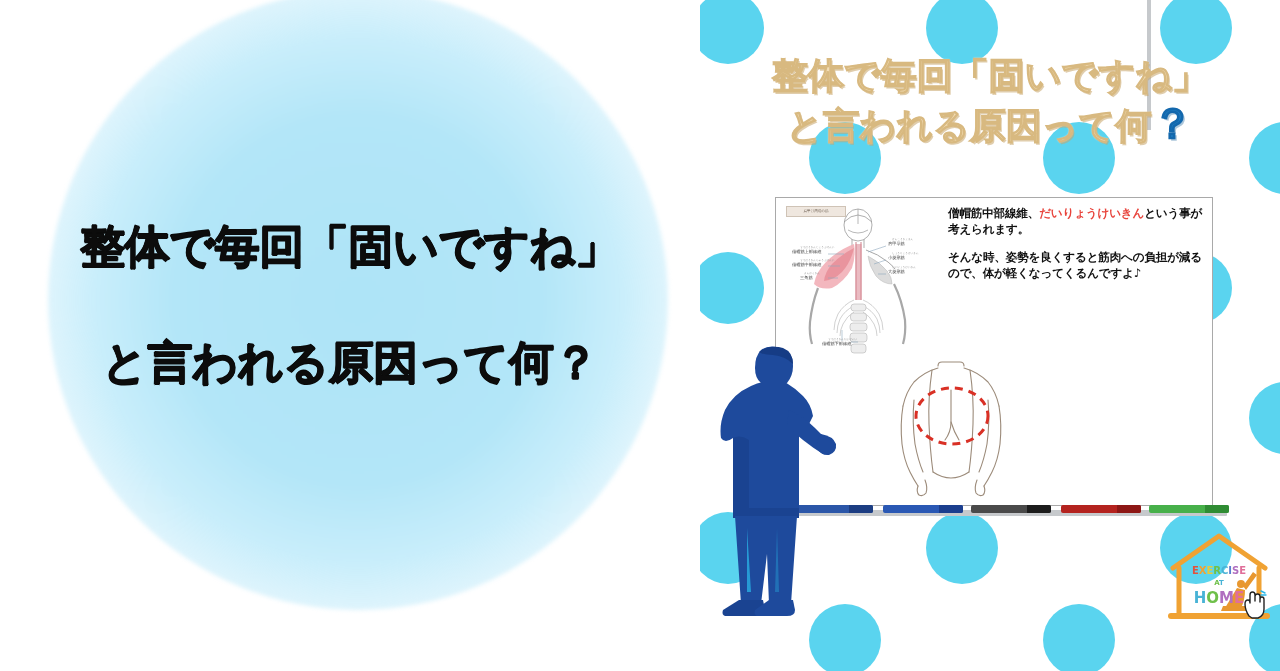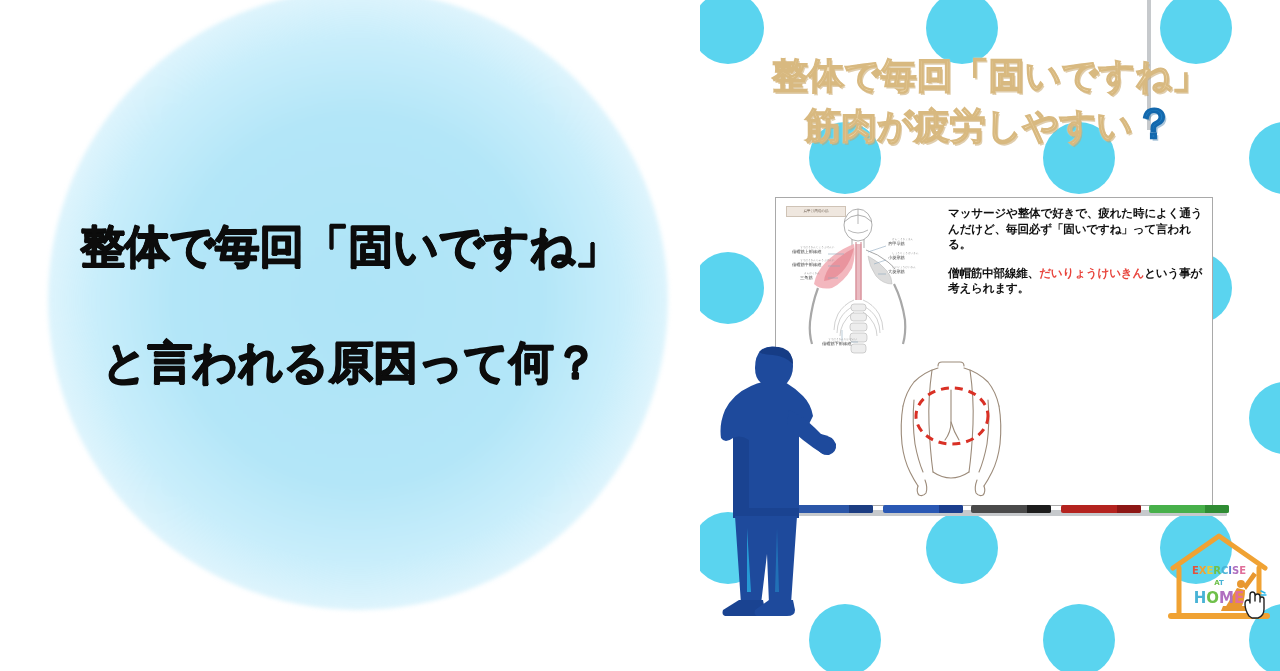--- a/index.html
+++ b/index.html
@@ -118,21 +118,21 @@
         <div class="dot" style="left: -8px; top: 512px; height: 72px; width: 72px; background: rgb(90, 212, 239);"></div>
         <div class="dot" style="left: 226px; top: 512px; height: 72px; width: 72px; background: rgb(90, 212, 239);"></div>
         <div class="dot" style="left: 460px; top: 512px; height: 72px; width: 72px; background: rgb(90, 212, 239);"></div>
         <div class="dot" style="left: 109px; top: 604px; height: 72px; width: 72px; background: rgb(90, 212, 239);"></div>
         <div class="dot" style="left: 343px; top: 604px; height: 72px; width: 72px; background: rgb(90, 212, 239);"></div>
         <div class="dot" style="left: 549px; top: 604px; height: 72px; width: 72px; background: rgb(90, 212, 239);"></div>
       </div>
 
     <div id="headline">
       <div class="hl" id="hl-1">整体で毎回「固いですね」</div>
-      <div class="hl" id="hl-2"><span id="hl-2-main">筋肉が疲労しやすい</span><span id="hl-q">？</span></div>
+      <div class="hl" id="hl-2"><span id="hl-2-main">と言われる原因って何</span><span id="hl-q">？</span></div>
     </div>
 
     <div id="whiteboard">
       <div id="wb-inner">
 
         <div id="anatomy">
           <div id="anatomy-caption">肩甲骨周辺の筋</div>
           <svg width="152" height="158" viewBox="0 0 152 158">
 
             <ellipse cx="76" cy="21" rx="14" ry="16" fill="#fff" stroke="#9a9a9a" stroke-width="0.8"></ellipse>
@@ -225,24 +225,24 @@
 
               <path d="M57 112 Q66 118 75 118 Q84 118 93 112"></path>
             </g>
 
             <ellipse cx="76" cy="56" rx="36" ry="28" fill="none" stroke="#d93025" stroke-width="3" stroke-dasharray="8 6"></ellipse>
           </svg>
         </div>
 
         <div id="wb-text">
           <p class="wb-p">
-            <span>マッサージや整体で好きで、疲れた時によく通うんだけど、毎回必ず「固いですね」って言われる。</span>
+            <span>僧帽筋中部線維、</span><span class="hl-red">だいりょうけいきん</span><span>という事が考えられます。</span>
           </p>
           <p class="wb-p">
-            <span>僧帽筋中部線維、</span><span class="hl-red">だいりょうけいきん</span><span>という事が考えられます。</span>
+            <span>そんな時、姿勢を良くすると筋肉への負担が減るので、体が軽くなってくるんですよ♪</span>
           </p>
         </div>
 
       </div>
     </div>
 
     <div id="tray">
       <div id="tray-bar" style="background: rgb(198, 201, 204);"></div>
       <div id="markers">
           <div class="marker" style="left: 18px; width: 80px; background: rgb(43, 86, 168);">

